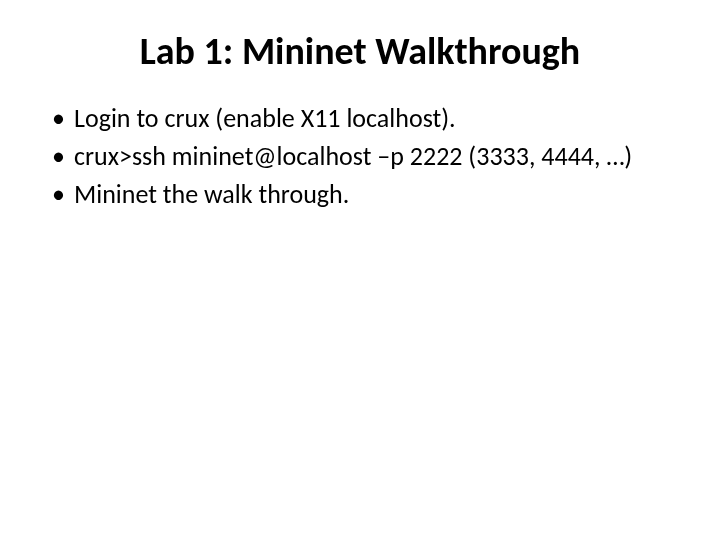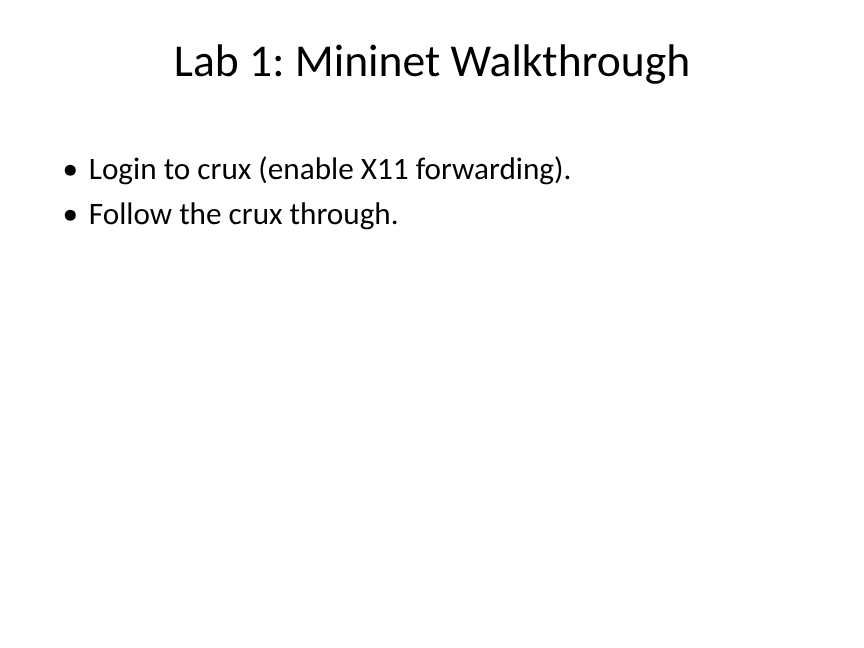--- a/index.html
+++ b/index.html
@@ -15,23 +15,23 @@
       color: #000000;
       overflow: hidden;
     }
     .slide {
       width: 100%;
       height: 100%;
       padding: 28px 40px 40px 40px;
     }
     .title {
       font-size: 38px;
-      font-weight: 400;
+      font-weight: 700;
       text-align: center;
-      margin-bottom: 50px;
+      margin-bottom: 28px;
       letter-spacing: 0px;
     }
     .bullet-list {
       list-style: none;
       padding-left: 10px;
     }
     .bullet-item {
       font-size: 26px;
       line-height: 1.3;
       margin-bottom: 4px;
@@ -45,16 +45,17 @@
       top: 0;
       font-size: 26px;
     }
   </style>
 </head>
 <body>
 
 <div class="slide">
   <h1 class="title">Lab 1: Mininet Walkthrough</h1>
   <ul class="bullet-list">
-    <li class="bullet-item">Login to crux (enable X11 forwarding).</li>
-    <li class="bullet-item">Follow the crux through.</li>
+    <li class="bullet-item">Login to crux (enable X11 localhost).</li>
+    <li class="bullet-item">crux&gt;ssh mininet@localhost –p 2222 (3333, 4444, …)</li>
+    <li class="bullet-item">Mininet the walk through.</li>
   </ul>
 </div>
 
 </body></html>

